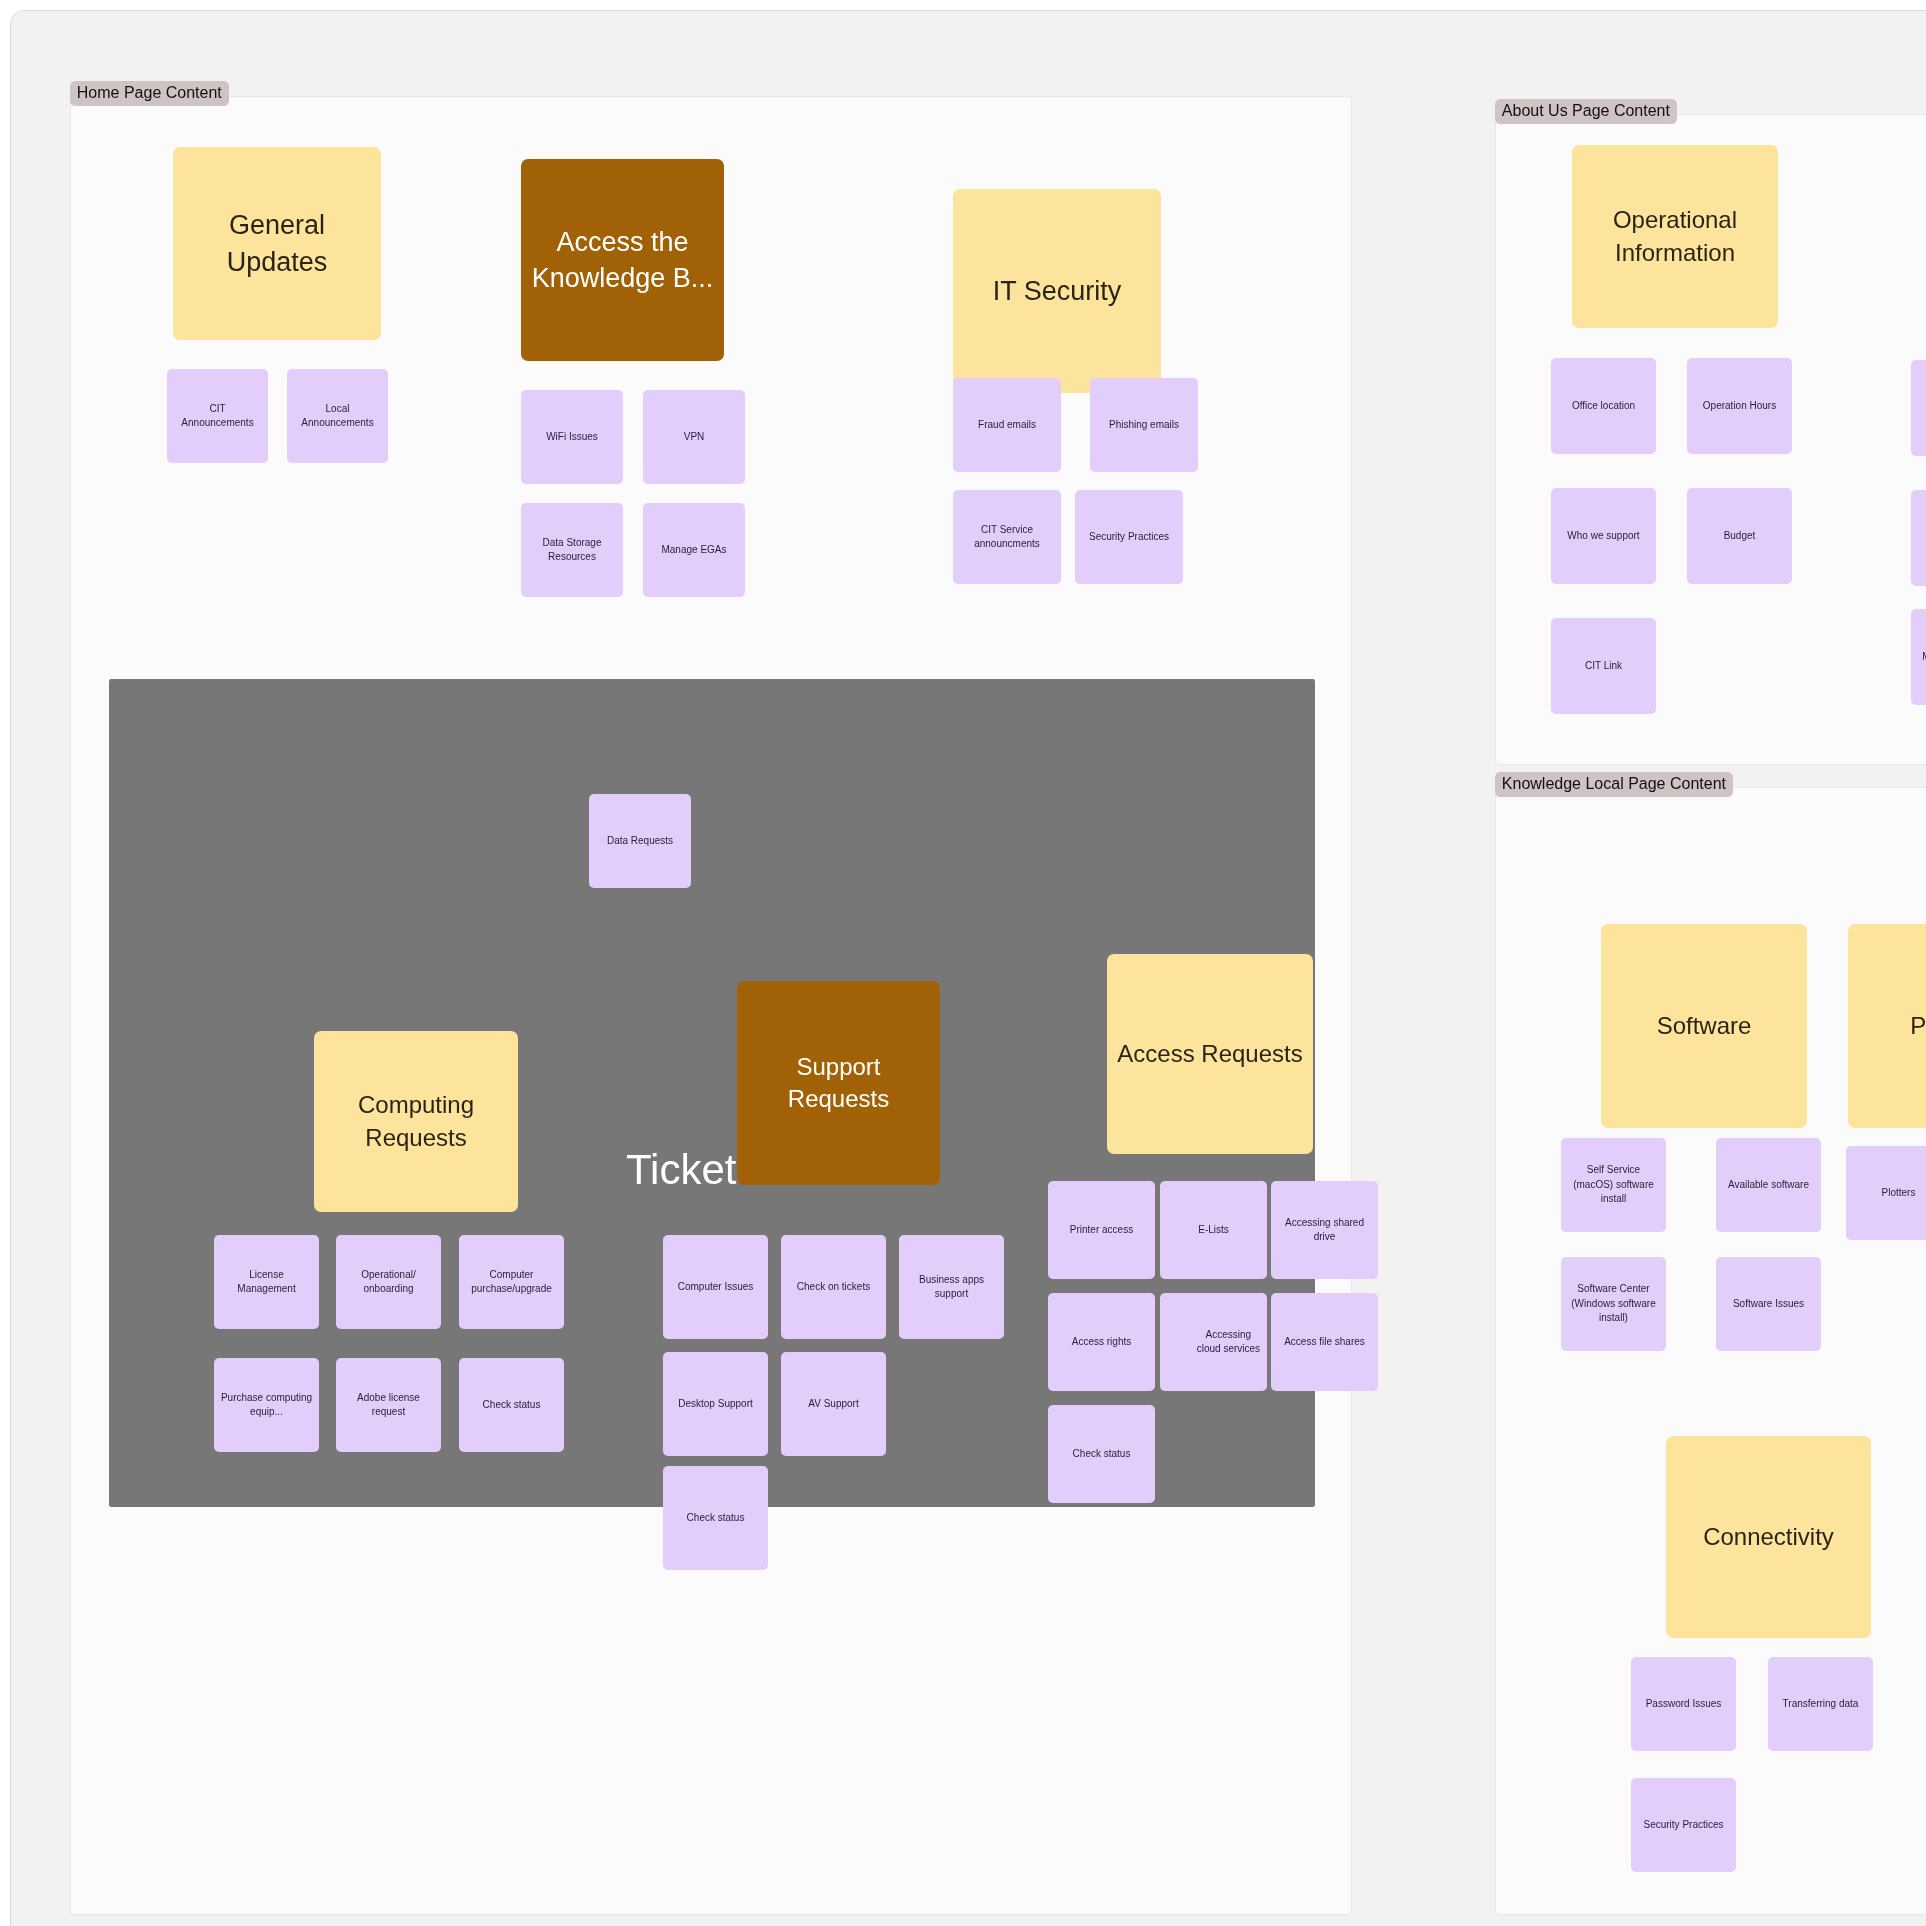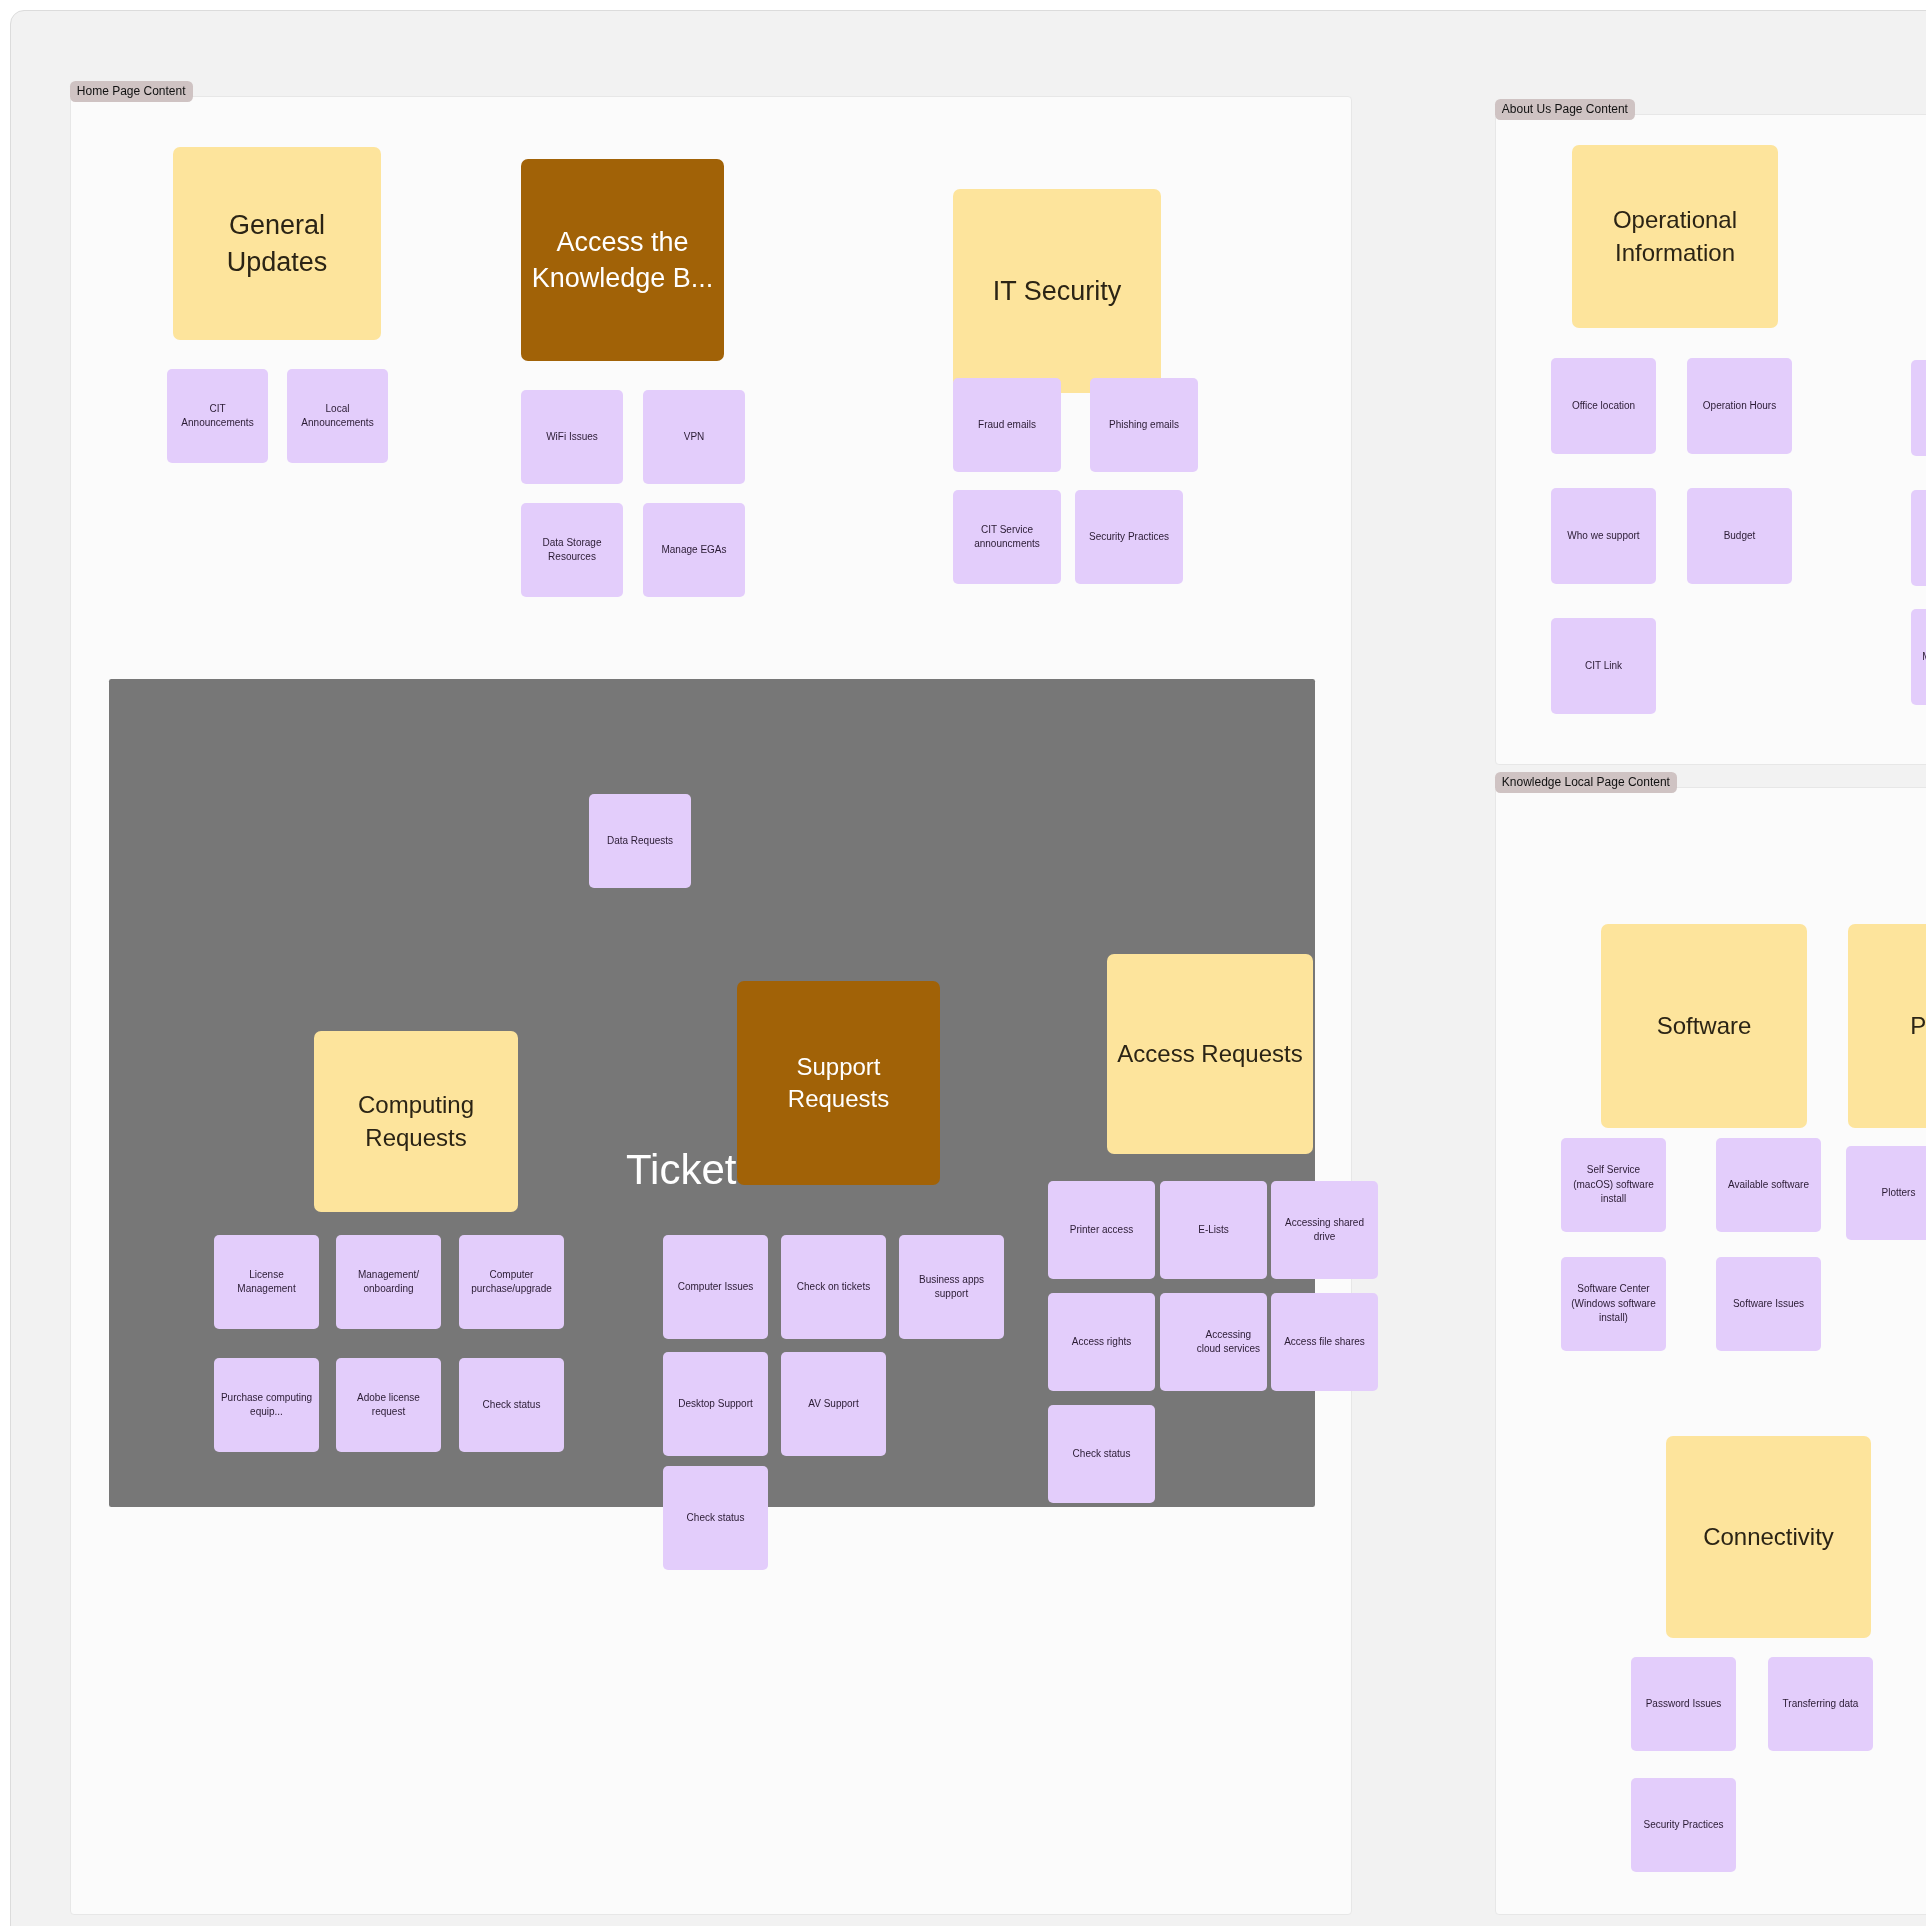--- a/index.html
+++ b/index.html
@@ -31,21 +31,21 @@
     background:#fbfbfb;
     border:1.2px solid #e7e7e7;
     border-radius:3.9px;
     box-sizing:border-box;
   }
   .frame-label{
     position:absolute;
     top:-16px; left:-1.2px;
     background:#cfc3c3;
     color:#111111;
-    font-size:12px;
+    font-size:16px;
     line-height:1;
     padding:4.2px 7px 5px 7px;
     border-radius:5.4px;
     white-space:nowrap;
     box-sizing:border-box;
   }
   
   .gray-block{
     position:absolute;
     background:#777777;
@@ -142,21 +142,21 @@
       <span>Data Requests</span>
     </div>
 
     <div class="note yellow tier-hero2" style="left:243px; top:934px; width:204px; height:181px;">
       <span>Computing Requests</span>
     </div>
     <div class="note purple tier-child-sm" style="left:143px; top:1138px; width:105px; height:94px;">
       <span>License Management</span>
     </div>
     <div class="note purple tier-child-sm" style="left:265px; top:1138px; width:105px; height:94px;">
-      <span>Management/ onboarding</span>
+      <span>Operational/ onboarding</span>
     </div>
     <div class="note purple tier-child-sm" style="left:388px; top:1138px; width:105px; height:94px;">
       <span>Computer purchase/upgrade</span>
     </div>
     <div class="note purple tier-child-sm" style="left:143px; top:1261px; width:105px; height:94px;">
       <span>Purchase computing equip...</span>
     </div>
     <div class="note purple tier-child-sm" style="left:265px; top:1261px; width:105px; height:94px;">
       <span>Adobe license request</span>
     </div>

